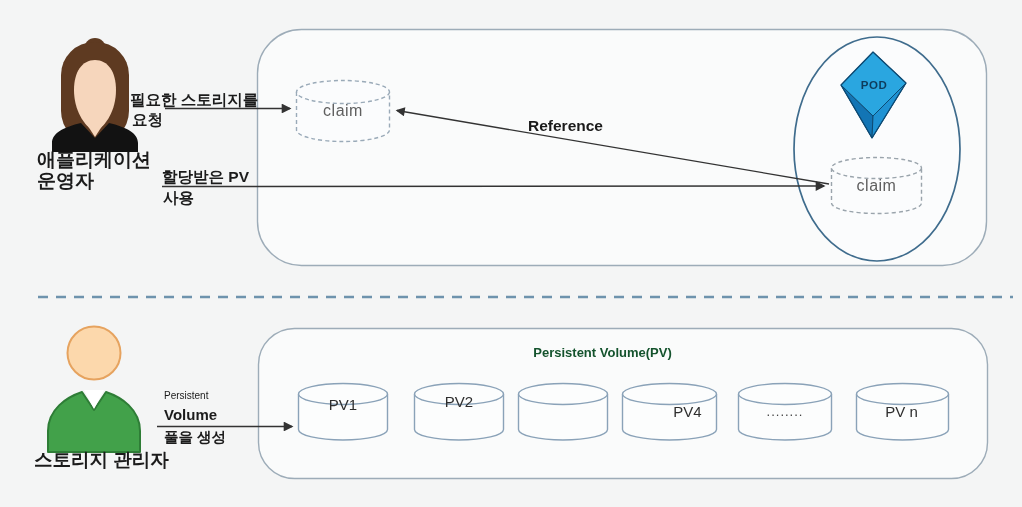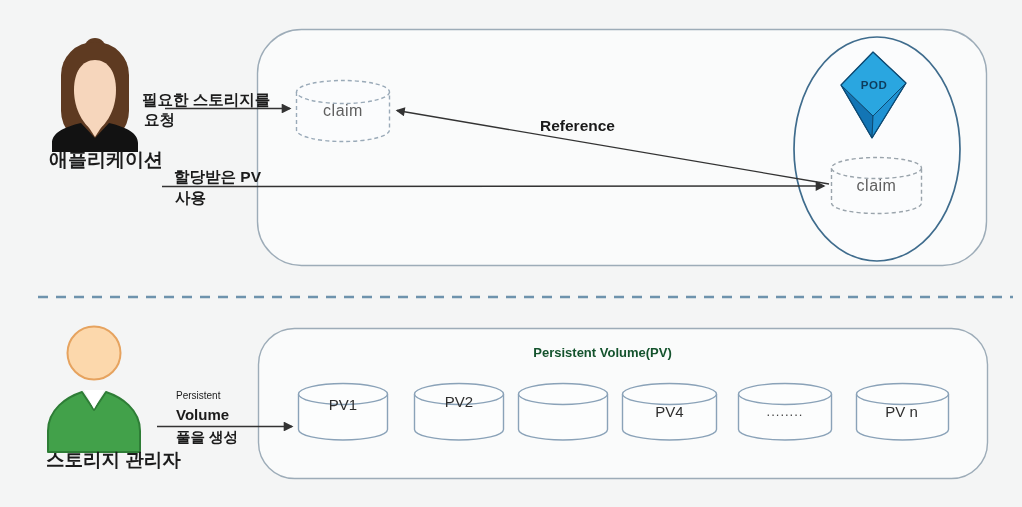--- a/index.html
+++ b/index.html
@@ -9,21 +9,21 @@
   }
   .canvas{
     position:relative;
     width:1022px;height:507px;
     background:#f4f5f5;
     overflow:hidden;
   }
   .layer-svg{position:absolute;left:0;top:0;z-index:1;}
   .label{
     position:absolute;z-index:2;white-space:nowrap;
-    color:#1b1b1b;line-height:1.12;padding-left:12px;
+    color:#1b1b1b;line-height:1.12;
   }
   .center-box{
     position:absolute;z-index:2;display:flex;
     align-items:center;justify-content:center;text-align:center;
   }
   .claim-text{color:#5f5f5f;font-size:16px;letter-spacing:.5px;}
   .pv-text{color:#2e2e2e;font-size:15px;}
   .dots-text{font-size:13px;letter-spacing:1px;color:#444;}
   .pod-text{color:#0e3c5c;font-size:11.5px;font-weight:bold;letter-spacing:.5px;}
   .title-text{font-size:13px;font-weight:bold;color:#14532d;}
@@ -110,20 +110,21 @@
 
     <g transform="translate(42,322)">
       <circle cx="52" cy="31" r="26.5" fill="#fcd8ac" stroke="#e6a35f" stroke-width="2"></circle>
       <path d="M6,130 L6,109 C6,87 25,75 40,70 L52,88 L64,70 C79,75 98,87 98,109 L98,130 Z" fill="#42a14a" stroke="#2e7d36" stroke-width="2" stroke-linejoin="round"></path>
       <polygon points="42,68 62,68 52,87" fill="#ffffff"></polygon>
     </g>
   </svg>
 
   <div class="label kr-big" style="left:37px;top:149px;">
     <div>애플리케이션</div>
+    <div>운영자</div>
   </div>
 
   <div class="label kr-mid" style="left:130px;top:91px;">필요한 스토리지를</div>
   <div class="label kr-mid" style="left:132px;top:111px;">요청</div>
 
   <div class="label kr-mid" style="left:162px;top:168px;">할당받은 PV</div>
   <div class="label kr-mid" style="left:163px;top:189px;">사용</div>
 
   <div class="center-box claim-text" style="left:296px;top:80px;width:94px;height:62px;">claim</div>
 
@@ -136,17 +137,17 @@
   <div class="label" style="left:34px;top:450px;font-size:18.5px;font-weight:bold;">스토리지 관리자</div>
 
   <div class="label" style="left:164px;top:390px;font-size:10px;font-weight:normal;">Persistent</div>
   <div class="label" style="left:164px;top:407px;font-size:15px;font-weight:bold;">Volume</div>
   <div class="label" style="left:164px;top:429px;font-size:14.5px;font-weight:bold;">풀을 생성</div>
 
   <div class="center-box title-text" style="left:240px;top:341px;width:725px;height:22px;">Persistent Volume(PV)</div>
 
   <div class="center-box pv-text" style="left:298px;top:383px;width:90px;height:43px;">PV1</div>
   <div class="center-box pv-text" style="left:414px;top:373px;width:90px;height:57px;">PV2</div>
-  <div class="center-box pv-text" style="left:622px;top:383px;width:95px;height:57px;">PV4</div>
+  <div class="center-box pv-text" style="left:622px;top:383px;width:95px;height:57px;padding-left:18px;">PV4</div>
   <div class="center-box dots-text" style="left:738px;top:383px;width:94px;height:57px;">........</div>
   <div class="center-box pv-text" style="left:856px;top:383px;width:91px;height:57px;">PV n</div>
 
 </div>
 
 </body></html>

